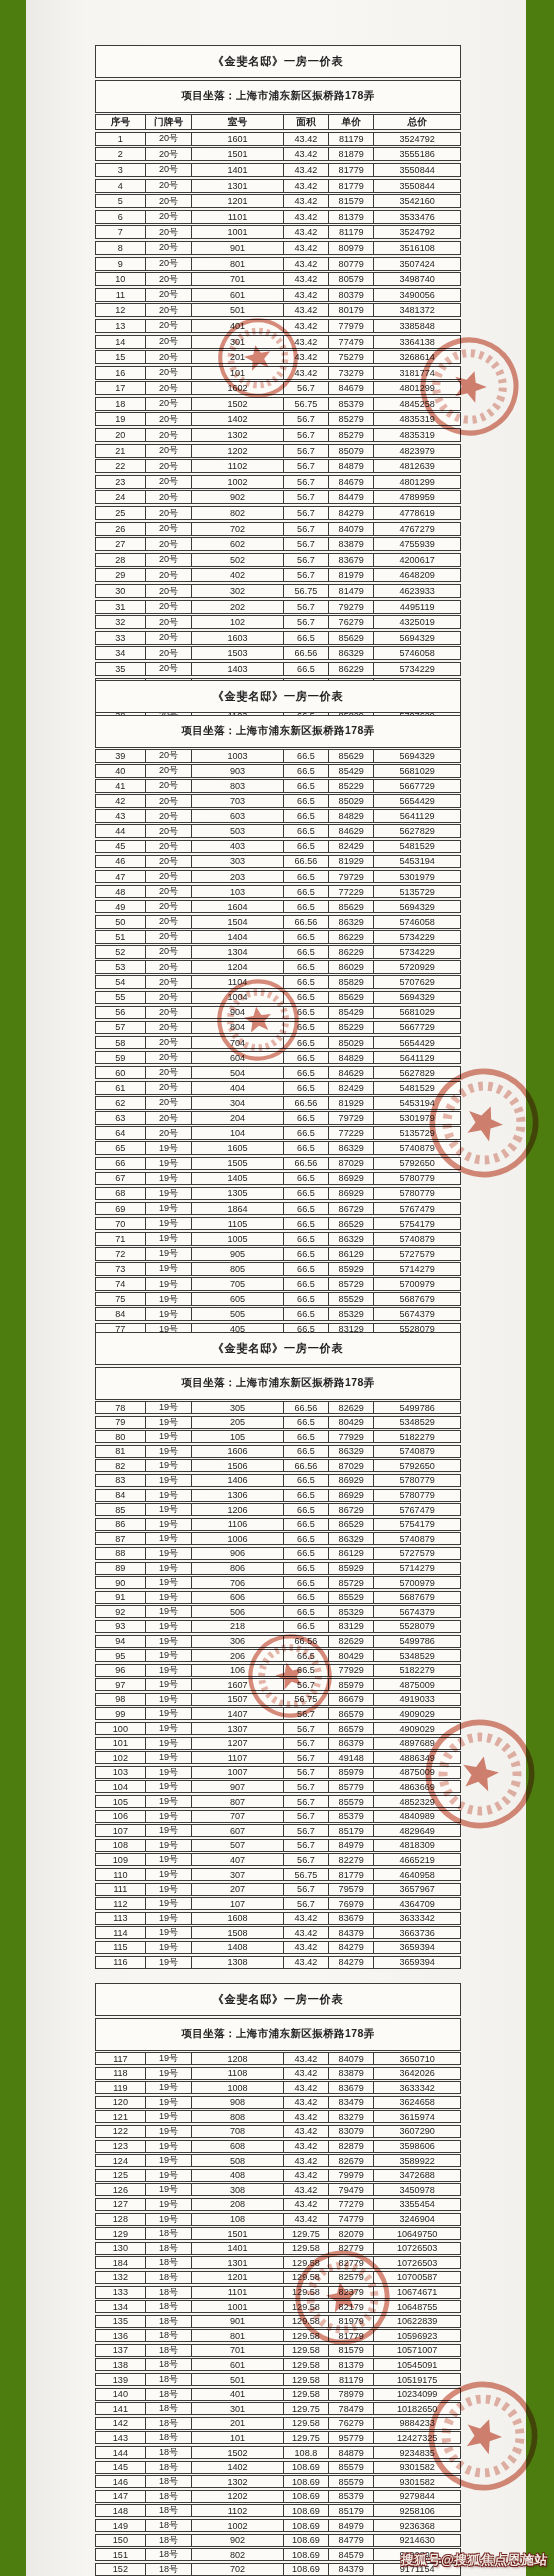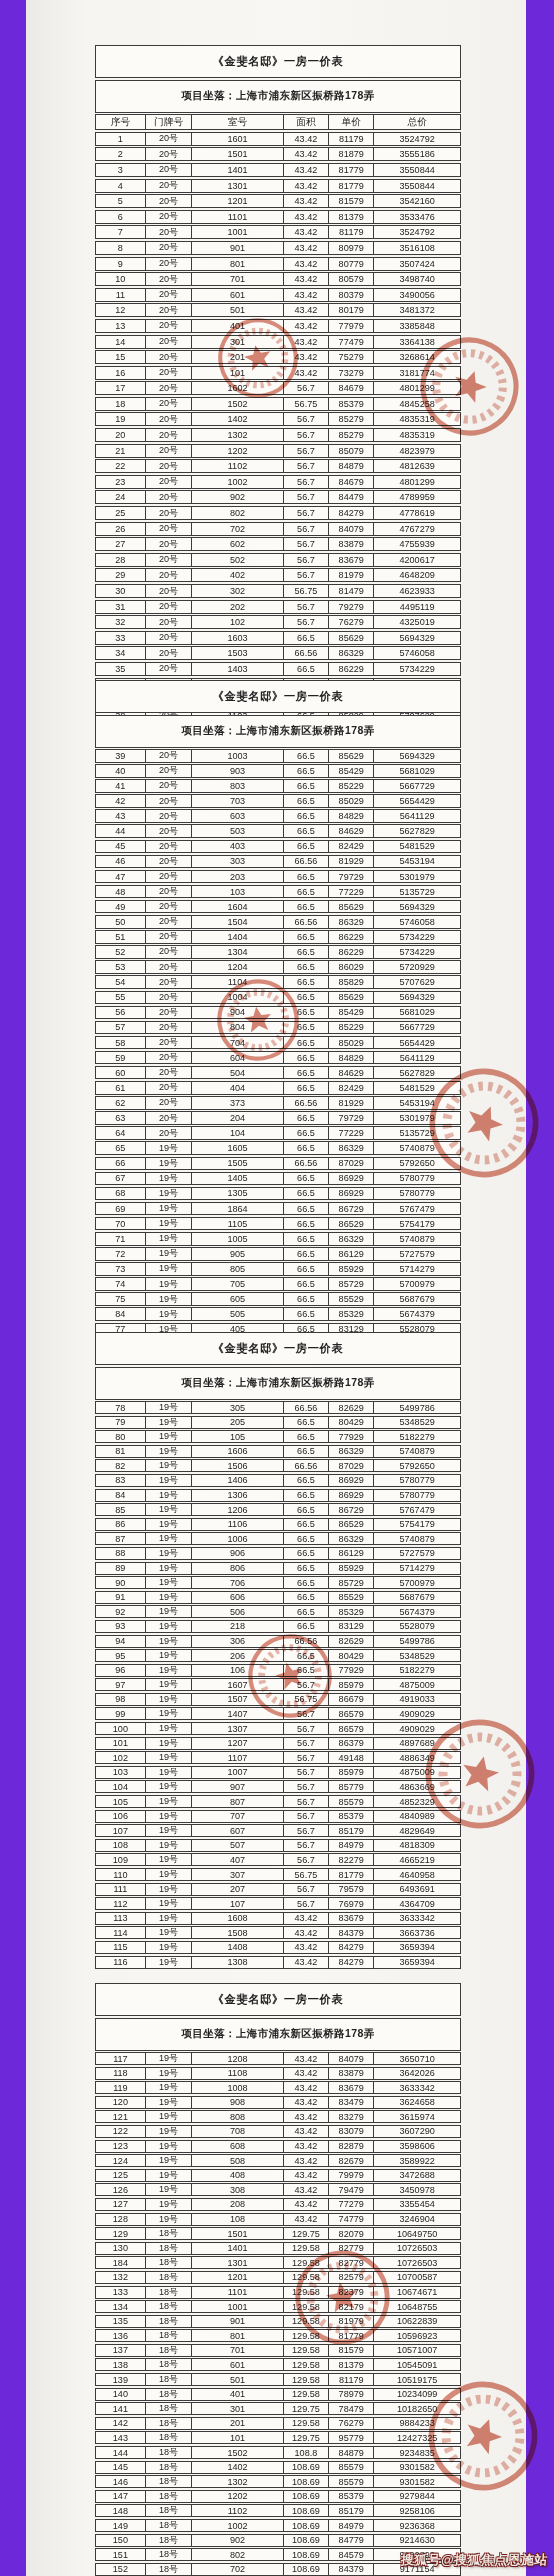--- a/index.html
+++ b/index.html
@@ -1,26 +1,26 @@
 <!DOCTYPE html>
 <html style="font-size:12px"><head>
 <meta charset="utf-8">
 <style>
   html,body{margin:0;padding:0;}
   body{font-family:"Liberation Sans","DejaVu Sans",sans-serif;}
-  .page{position:relative;width:554px;height:2576px;background:#6d28d9;overflow:hidden;}
+  .page{position:relative;width:554px;height:2576px;background:#4d7c0f;overflow:hidden;}
   .paper{position:absolute;left:26px;top:0;width:500px;height:2576px;
          background:linear-gradient(90deg,#eceae6 0%,#f6f5f2 12%,#f8f7f4 55%,#f3f1ed 100%);}
   .tblock{position:absolute;left:95px;width:366px;}
   .box{border:1.5px solid #3b3b3b;background:#fcfbf8;margin-bottom:1.5px;
        display:flex;align-items:center;justify-content:center;color:#222;}
   .title-box{height:31px;font-size:11.2px;font-weight:bold;letter-spacing:0.7px;}
   .subtitle-box{height:31px;font-size:10.5px;font-weight:bold;letter-spacing:0.4px;}
   .hdr-row,.row{display:flex;border:1.2px solid #3b3b3b;background:#fcfbf8;margin-bottom:1.6px;}
-  .hdr-row{height:14.2px;font-weight:normal;font-size:9.7px;}
+  .hdr-row{height:14.2px;font-weight:bold;font-size:9.7px;}
   .row{height:var(--rh,11.5px);font-size:9.1px;}
   .cell{display:flex;align-items:center;justify-content:center;color:#242424;
         border-left:0.9px solid #3b3b3b;box-sizing:border-box;overflow:hidden;white-space:nowrap;}
   .cell:first-child{border-left:none;}
   .c0{width:13.4%;}.c1{width:12.8%;}.c2{width:25.1%;}.c3{width:12.5%;}.c4{width:12.4%;}.c5{width:23.8%;}
   .stamp{position:absolute;pointer-events:none;mix-blend-mode:multiply;opacity:.78;}
   .watermark{position:absolute;right:6px;bottom:7.5px;font-size:12.7px;font-weight:bold;
              color:#efe9e3;letter-spacing:0.7px;transform:skewX(-4deg);
              text-shadow:0.7px 0.7px 0 #6e1a16,-0.7px -0.7px 0 #6e1a16,0.7px -0.7px 0 #6e1a16,
                          -0.7px 0.7px 0 #6e1a16,1.5px 1.5px 2.2px rgba(60,0,0,.45);}
@@ -534,21 +534,21 @@
           <div class="cell c0">61</div>
           <div class="cell c1">20号</div>
           <div class="cell c2">404</div>
           <div class="cell c3">66.5</div>
           <div class="cell c4">82429</div>
           <div class="cell c5">5481529</div>
         </div>
         <div class="row">
           <div class="cell c0">62</div>
           <div class="cell c1">20号</div>
-          <div class="cell c2">373</div>
+          <div class="cell c2">304</div>
           <div class="cell c3">66.56</div>
           <div class="cell c4">81929</div>
           <div class="cell c5">5453194</div>
         </div>
         <div class="row">
           <div class="cell c0">63</div>
           <div class="cell c1">20号</div>
           <div class="cell c2">204</div>
           <div class="cell c3">66.5</div>
           <div class="cell c4">79729</div>
@@ -936,21 +936,21 @@
           <div class="cell c3">56.75</div>
           <div class="cell c4">81779</div>
           <div class="cell c5">4640958</div>
         </div>
         <div class="row">
           <div class="cell c0">111</div>
           <div class="cell c1">19号</div>
           <div class="cell c2">207</div>
           <div class="cell c3">56.7</div>
           <div class="cell c4">79579</div>
-          <div class="cell c5">6493691</div>
+          <div class="cell c5">3657967</div>
         </div>
         <div class="row">
           <div class="cell c0">112</div>
           <div class="cell c1">19号</div>
           <div class="cell c2">107</div>
           <div class="cell c3">56.7</div>
           <div class="cell c4">76979</div>
           <div class="cell c5">4364709</div>
         </div>
         <div class="row">

